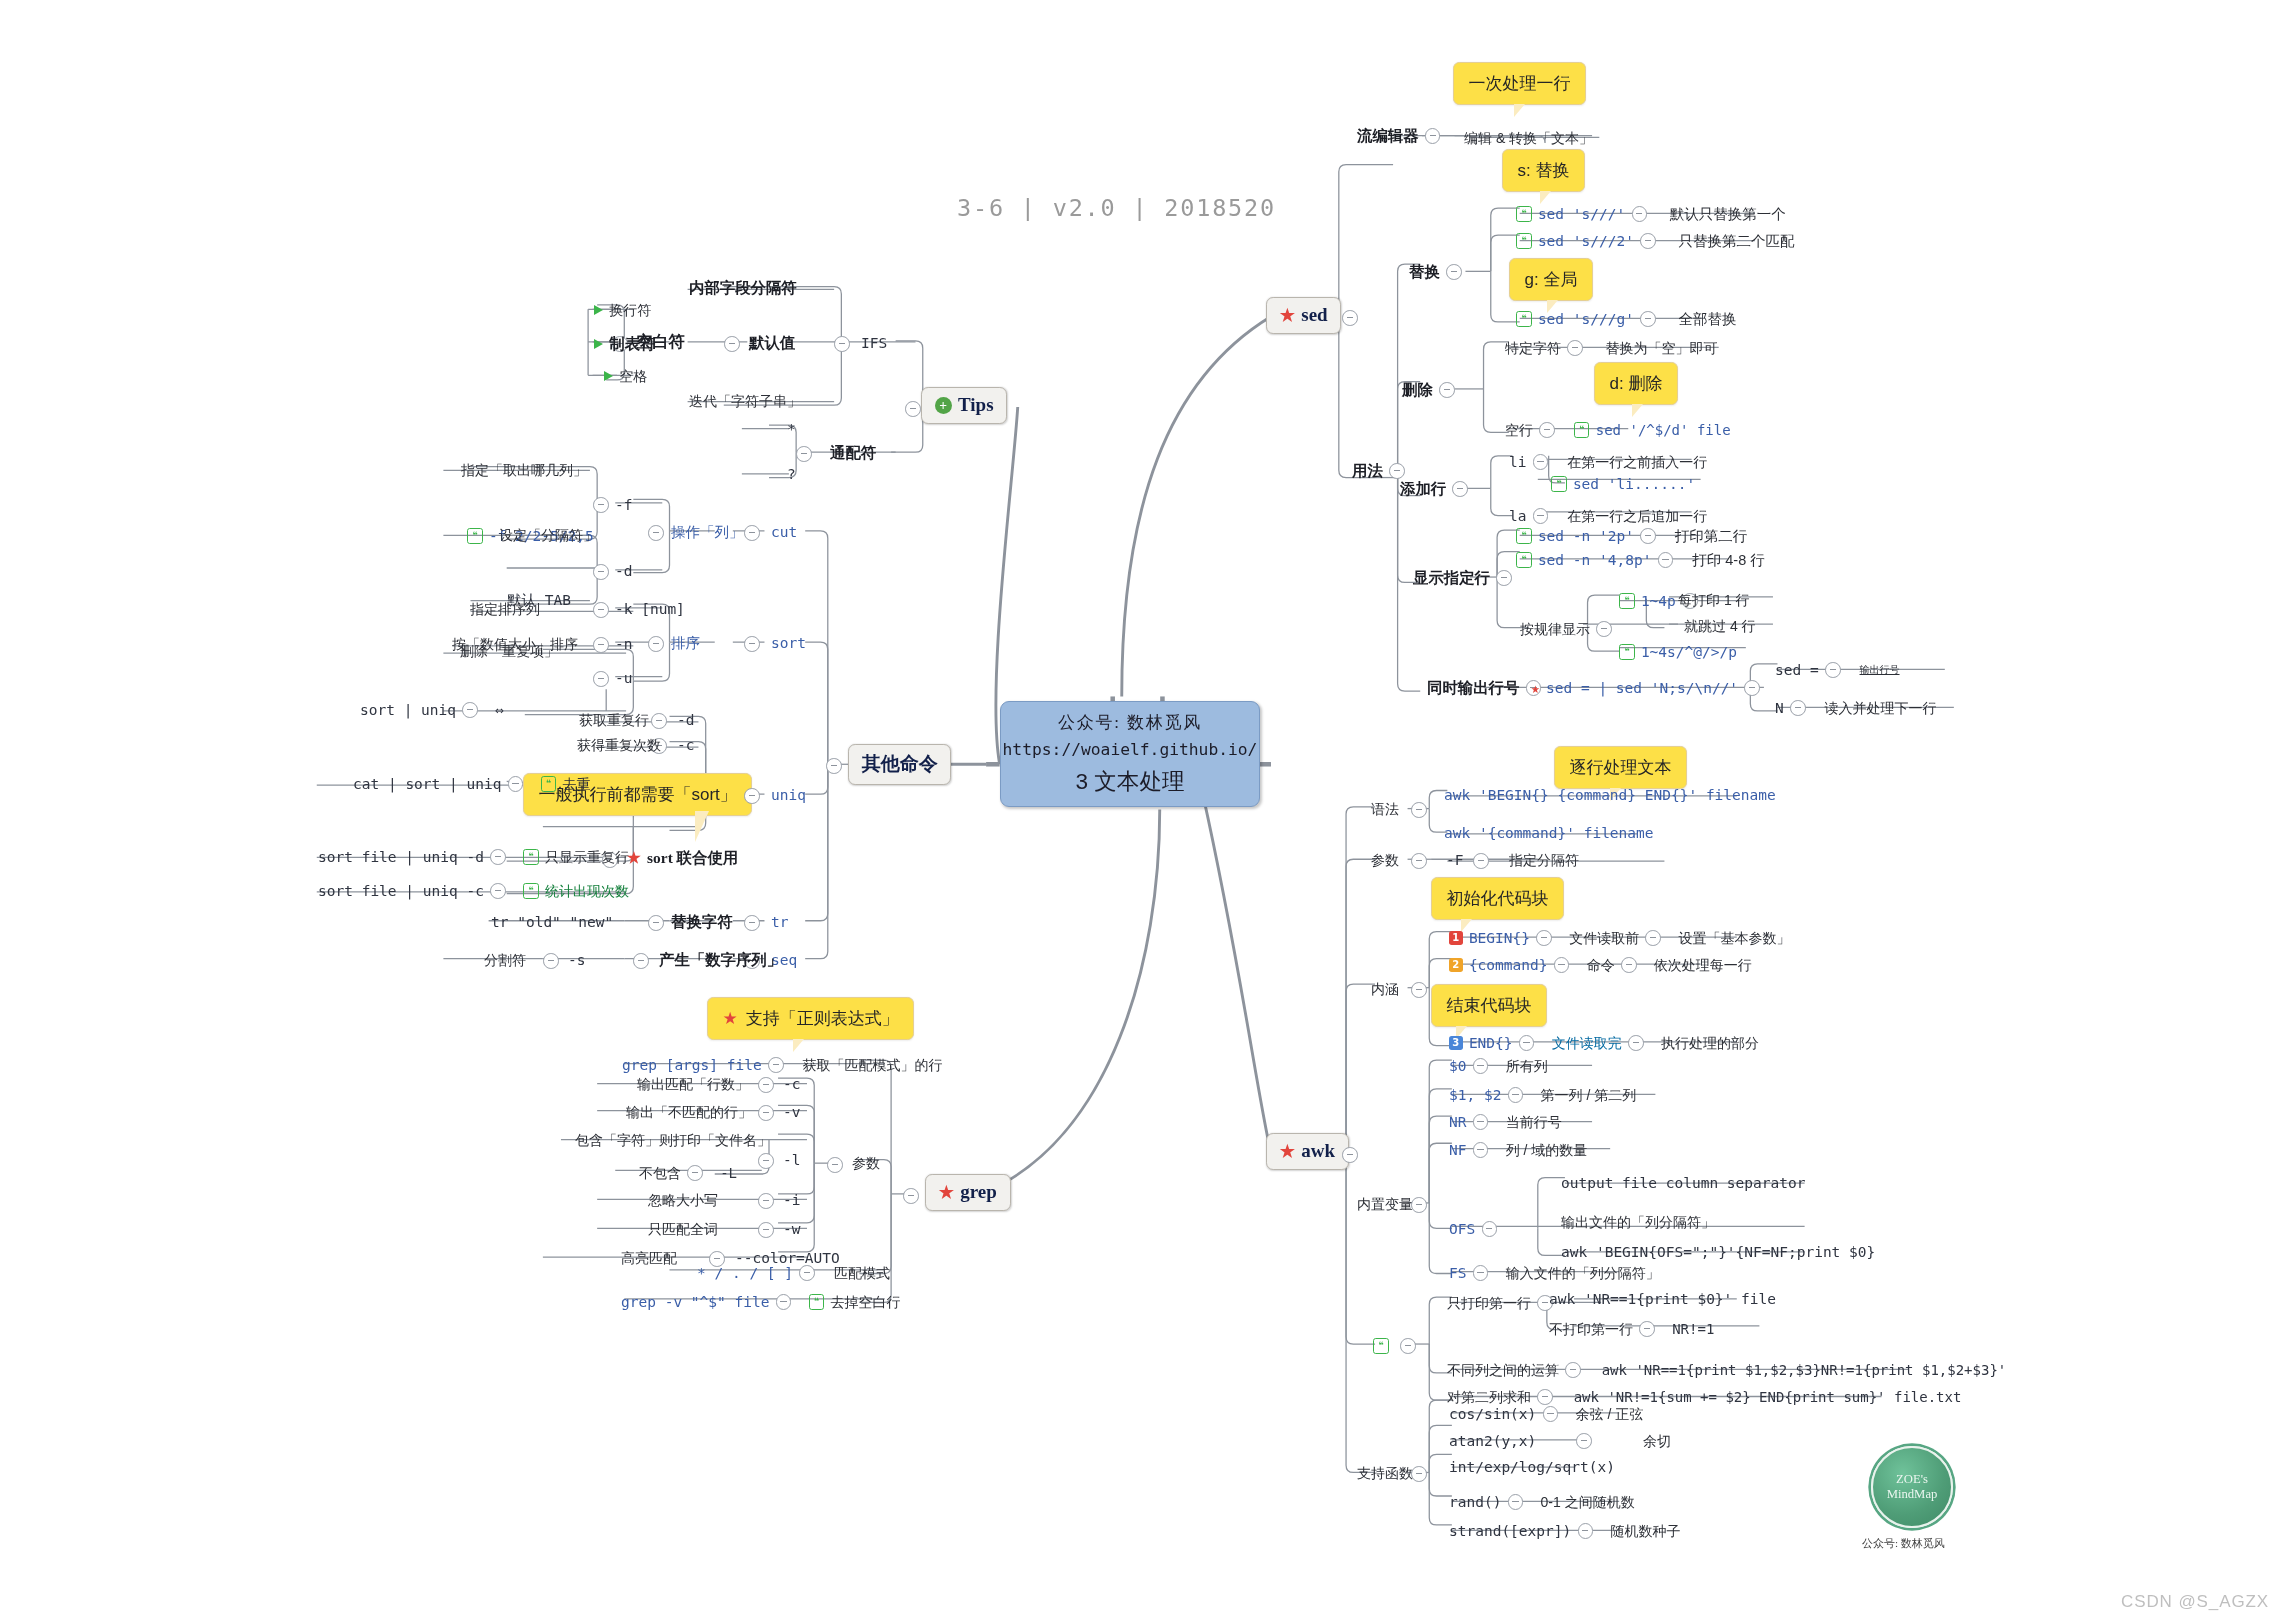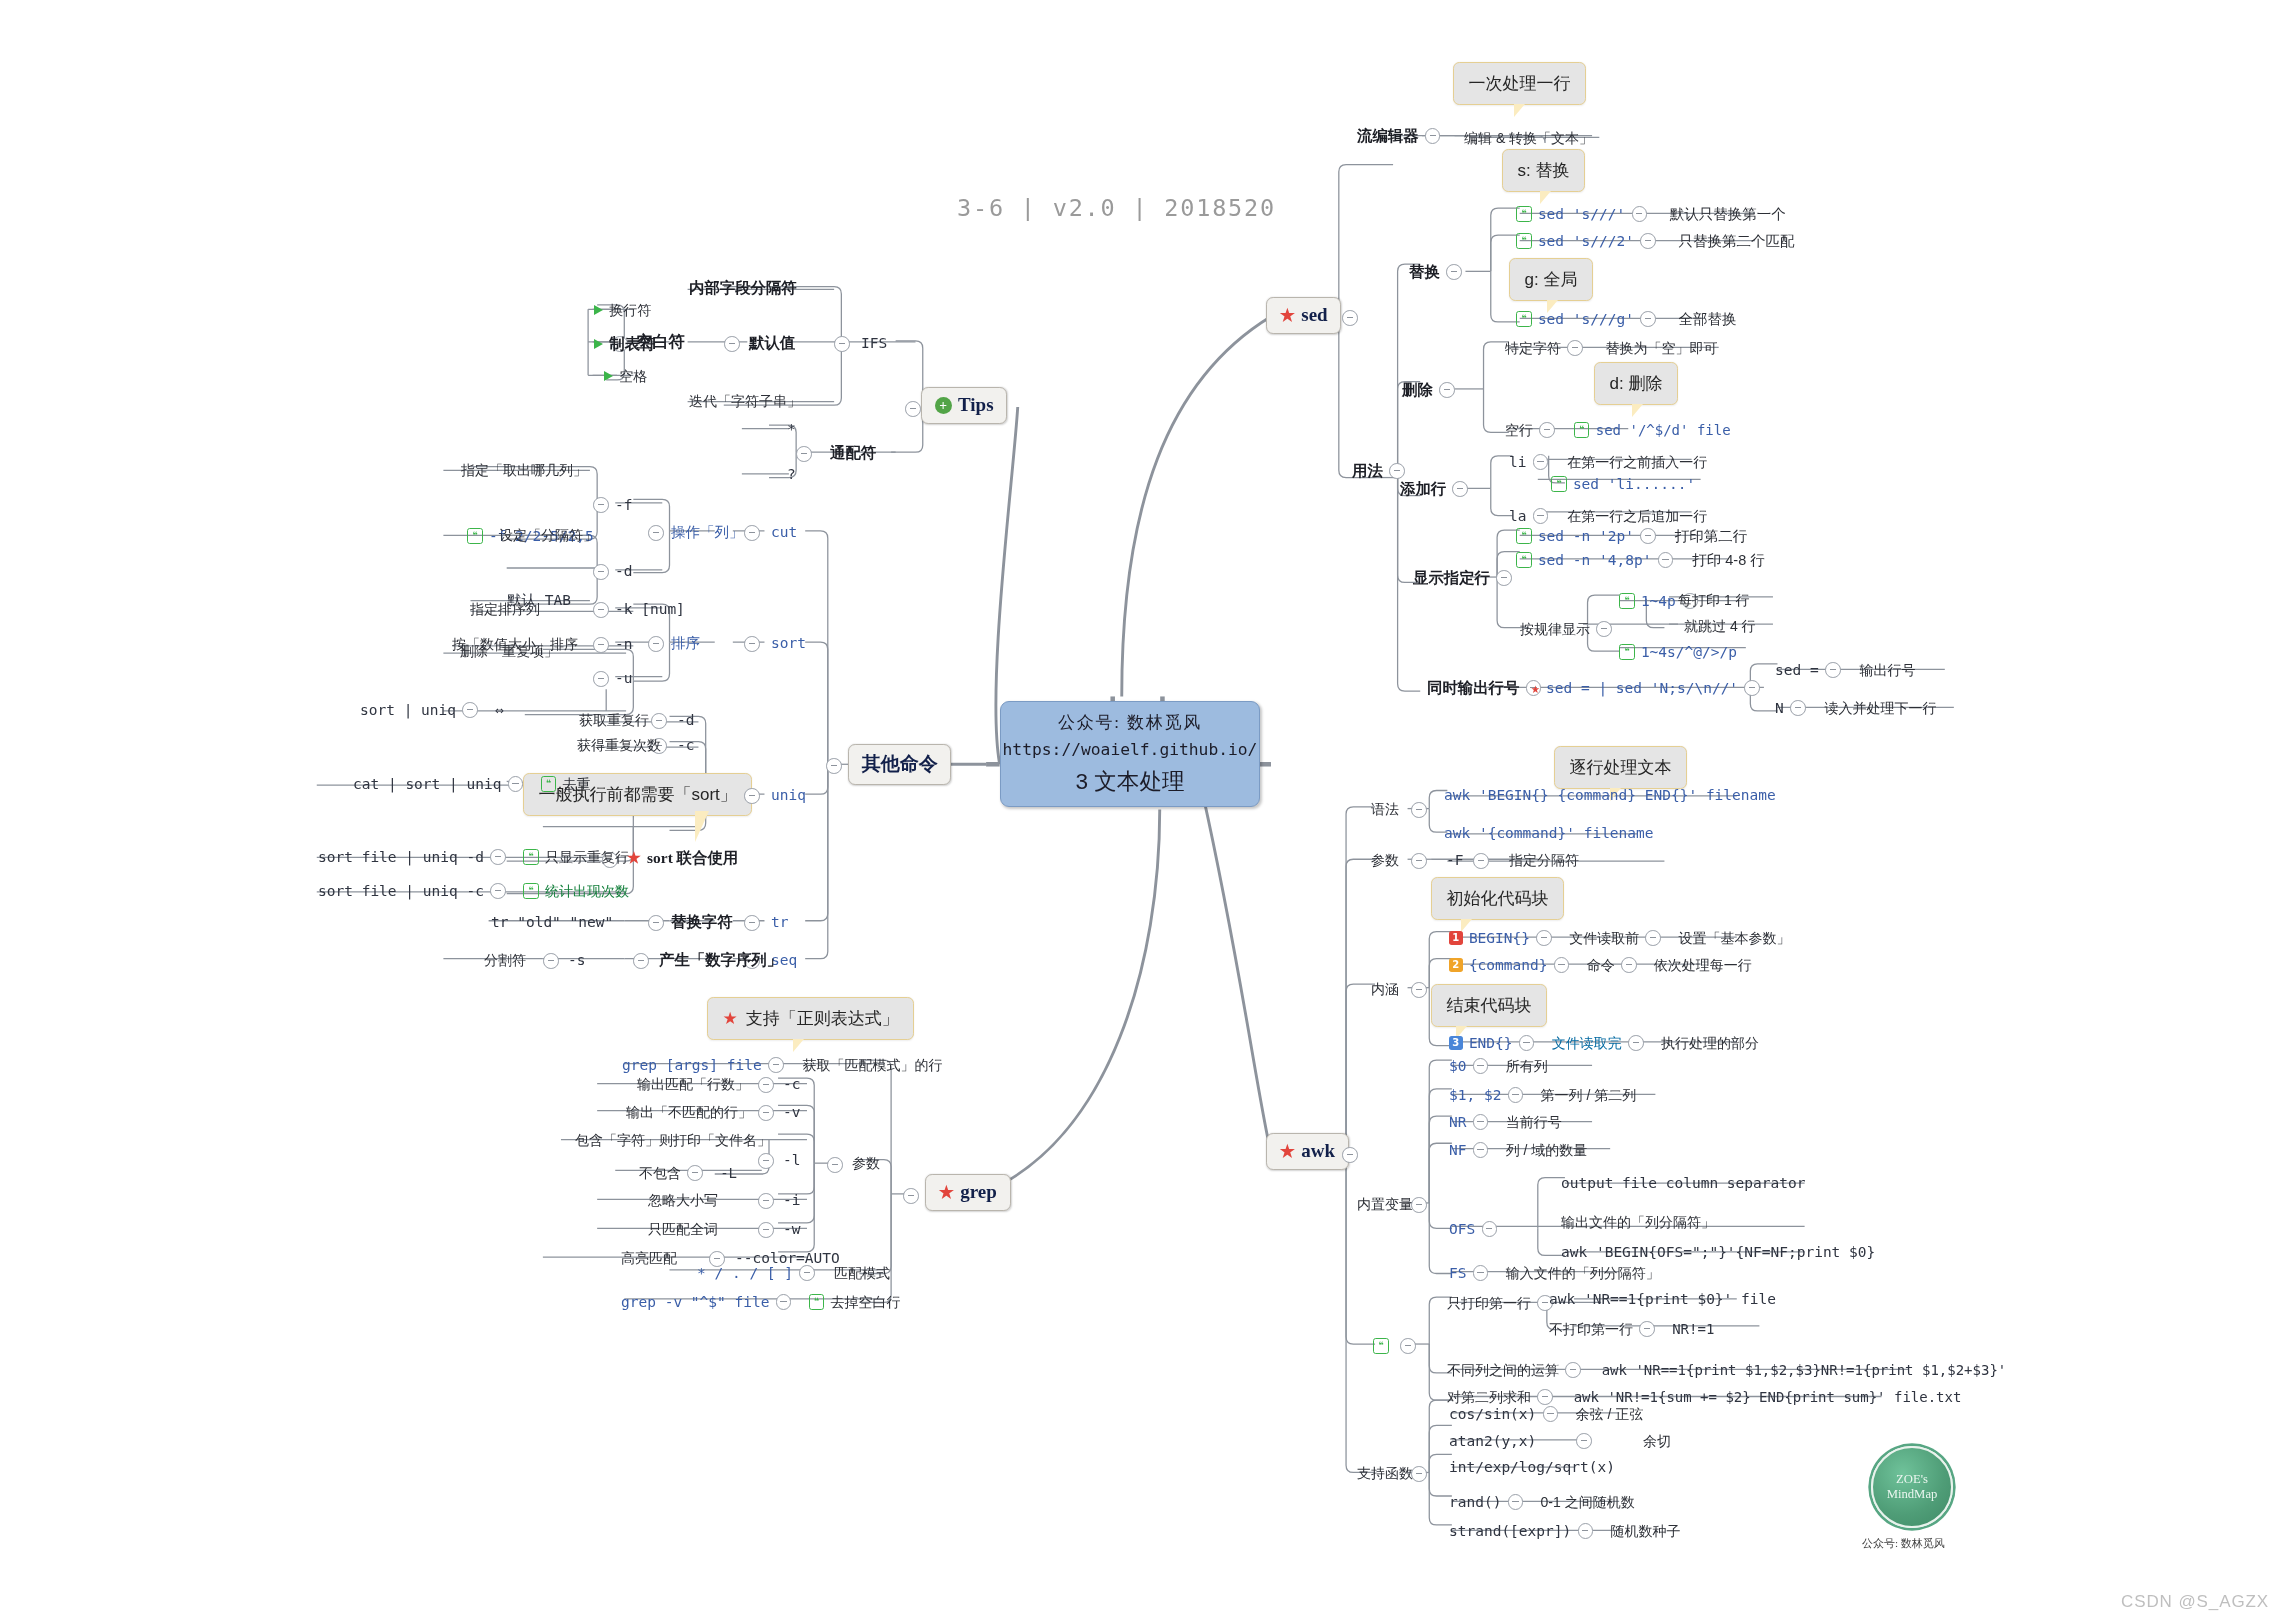--- a/index.html
+++ b/index.html
@@ -67,21 +67,21 @@
   .icn-plus{width:17px;height:17px;border-radius:50%;background:#52a447;color:#fff;
     display:inline-flex;align-items:center;justify-content:center;font-size:13.6px;font-weight:bold;
     line-height:1;flex:0 0 auto;}
   
   .badge{width:13.6px;height:13.6px;border-radius:2.7px;color:#fff;font-size:10px;font-weight:bold;
     display:inline-flex;align-items:center;justify-content:center;flex:0 0 auto;
     font-family:"DejaVu Sans",sans-serif;}
   .badge.b1{background:#e2453c;} .badge.b2{background:#f0a429;} .badge.b3{background:#4a86d8;}
 
   
-  .callout{position:absolute;background:#e5e5e5;border:0.9px solid #e5cf93;border-radius:6.3px;
+  .callout{position:absolute;background:#fde047;border:0.9px solid #e5cf93;border-radius:6.3px;
     padding:9px 14.5px;font-size:17px;color:#262626;white-space:nowrap;
     display:flex;align-items:center;gap:8.1px;box-shadow:0 0.9px 1.8px rgba(0,0,0,.07);}
   .callout .tail{position:absolute;width:0;height:0;}
 
   
   .seal{position:absolute;width:78px;height:78px;border-radius:50%;
     background:radial-gradient(circle at 38% 32%,#6fc29a 0%,#4f9d77 58%,#3f8a66 100%);
     border:2.7px solid #e8f2ec;box-shadow:0 0 0 2.7px #57a683;
     display:flex;flex-direction:column;align-items:center;justify-content:center;
     color:#eaf6ef;font-family:"Liberation Serif","DejaVu Serif",serif;font-size:12.7px;line-height:1.15;}
@@ -549,21 +549,21 @@
       <span class="tog"></span>
   </div>
   <div class="n code" style="left:1531px;top:680px;">
     <span class="icn-star" style="font-size:14.5px;">★</span>
       <span>sed = | sed 'N;s/\n//'</span>
       <span class="tog"></span>
   </div>
   <div class="n mono-dark" style="left:1775px;top:662px;">
     <span>sed =</span>
       <span class="tog"></span>
-      <span style="font-family:'Liberation Sans',sans-serif;color:#2c2f36;font-size:14px;margin-left:12.7px;">输出行号</span>
+      <span style="font-family:'Liberation Sans',sans-serif;color:#2c2f36;font-size:10px;margin-left:12.7px;text-decoration:underline;">输出行号</span>
   </div>
   <div class="n mono-dark" style="left:1775px;top:700px;">
     <span>N</span>
       <span class="tog"></span>
       <span style="font-family:'Liberation Sans',sans-serif;color:#2c2f36;font-size:14px;margin-left:12.7px;">读入并处理下一行</span>
   </div>
 
   <div class="n mono-dark" style="left:861px;top:336px;">
     <span>IFS</span>
   </div>

